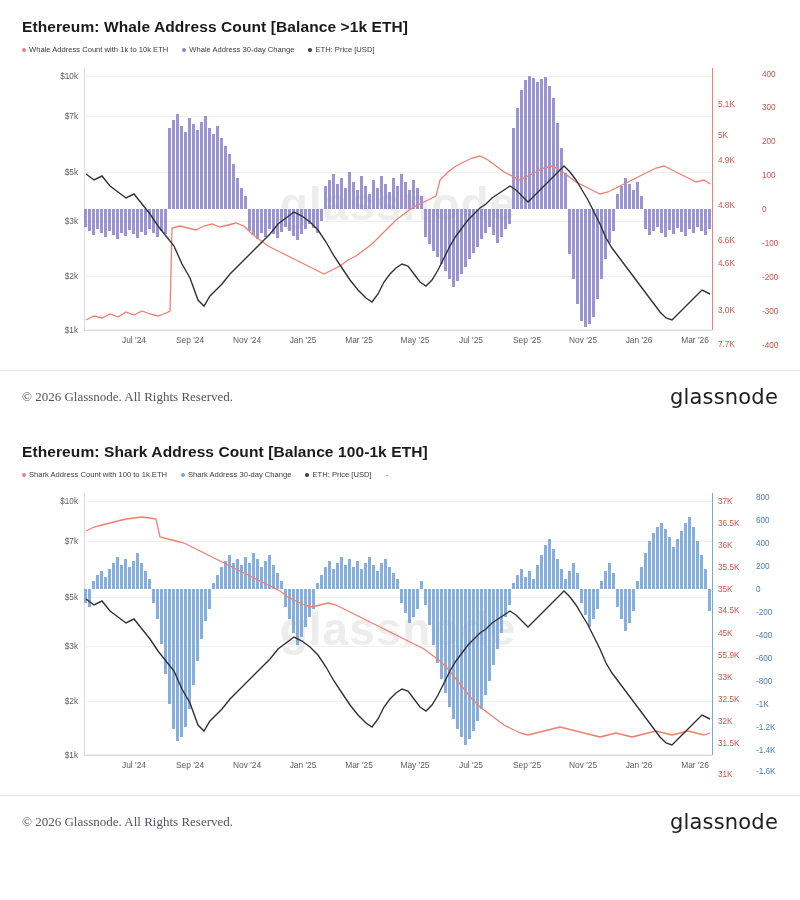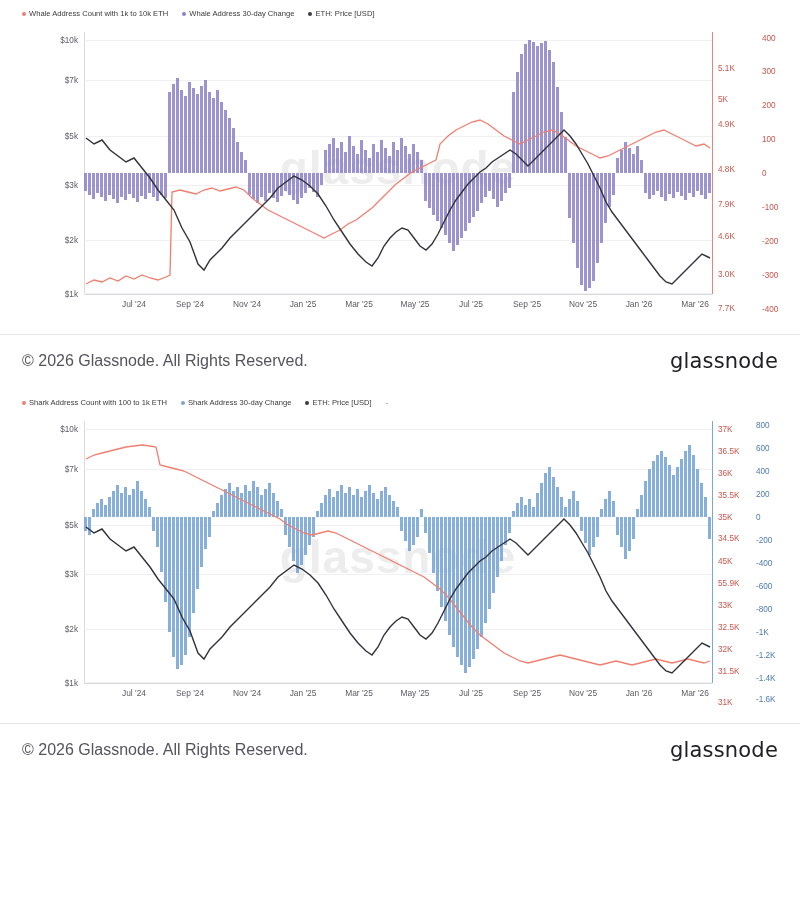--- a/index.html
+++ b/index.html
@@ -121,34 +121,35 @@
   svg.series { position: absolute; inset: 0; overflow: visible; }
 
   .footer {
     display: flex;
     align-items: center;
     justify-content: space-between;
     border-top: 1px solid #e6e6ea;
     margin: 16px 0 0 0;
     padding: 14px 22px 16px 22px;
   }
-  .footer-text { font-size: 16px; color: #54545c; }
+  .footer-text { font-size: 13px; color: #54545c; font-family: Liberation Serif, serif; }
   .brand {
     font-size: 21px;
     color: #202024;
     letter-spacing: 0.2px;
     font-family: "DejaVu Sans", sans-serif;
   }
 </style>
 </head>
 <body>
 
 <div class="page">
 
   <div class="panel">
+    <div class="panel-title">Ethereum: Whale Address Count [Balance &gt;1k ETH]</div>
 
     <div class="legend">
       <div class="legend-item">
         <span class="legend-dot" style="background:#e8817a"></span>
         <span>Whale Address Count with 1k to 10k ETH</span>
       </div>
       <div class="legend-item">
         <span class="legend-dot" style="background:#8b82c9"></span>
         <span>Whale Address 30-day Change</span>
       </div>
@@ -164,22 +165,22 @@
       <div class="ylabel" style="top:62px">$7k</div>
       <div class="ylabel" style="top:118px">$5k</div>
       <div class="ylabel" style="top:167px">$3k</div>
       <div class="ylabel" style="top:222px">$2k</div>
       <div class="ylabel" style="top:276px">$1k</div>
 
       <div class="yrlabel" style="top:50px">5.1K</div>
       <div class="yrlabel" style="top:81px">5K</div>
       <div class="yrlabel" style="top:106px">4.9K</div>
       <div class="yrlabel" style="top:151px">4.8K</div>
-      <div class="yrlabel" style="top:186px">7.9K</div>
-      <div class="yrlabel" style="top:218px">4.6K</div>
+      <div class="yrlabel" style="top:186px">6.6K</div>
+      <div class="yrlabel" style="top:209px">4.6K</div>
       <div class="yrlabel" style="top:256px">3.0K</div>
       <div class="yrlabel" style="top:290px">7.7K</div>
 
       <div class="yrlabel" style="left:762px;top:20px">400</div>
       <div class="yrlabel" style="left:762px;top:53px">300</div>
       <div class="yrlabel" style="left:762px;top:87px">200</div>
       <div class="yrlabel" style="left:762px;top:121px">100</div>
       <div class="yrlabel" style="left:762px;top:155px">0</div>
       <div class="yrlabel" style="left:762px;top:189px">-100</div>
       <div class="yrlabel" style="left:762px;top:223px">-200</div>
@@ -407,20 +408,21 @@
       <div class="xlabel" style="left:695px">Mar '26</div>
     </div>
 
     <div class="footer">
       <div class="footer-text">© 2026 Glassnode. All Rights Reserved.</div>
       <div class="brand">glassnode</div>
     </div>
   </div>
 
   <div class="panel">
+    <div class="panel-title">Ethereum: Shark Address Count [Balance 100-1k ETH]</div>
 
     <div class="legend">
       <div class="legend-item">
         <span class="legend-dot" style="background:#e8817a"></span>
         <span>Shark Address Count with 100 to 1k ETH</span>
       </div>
       <div class="legend-item">
         <span class="legend-dot" style="background:#7aa7d8"></span>
         <span>Shark Address 30-day Change</span>
       </div>

